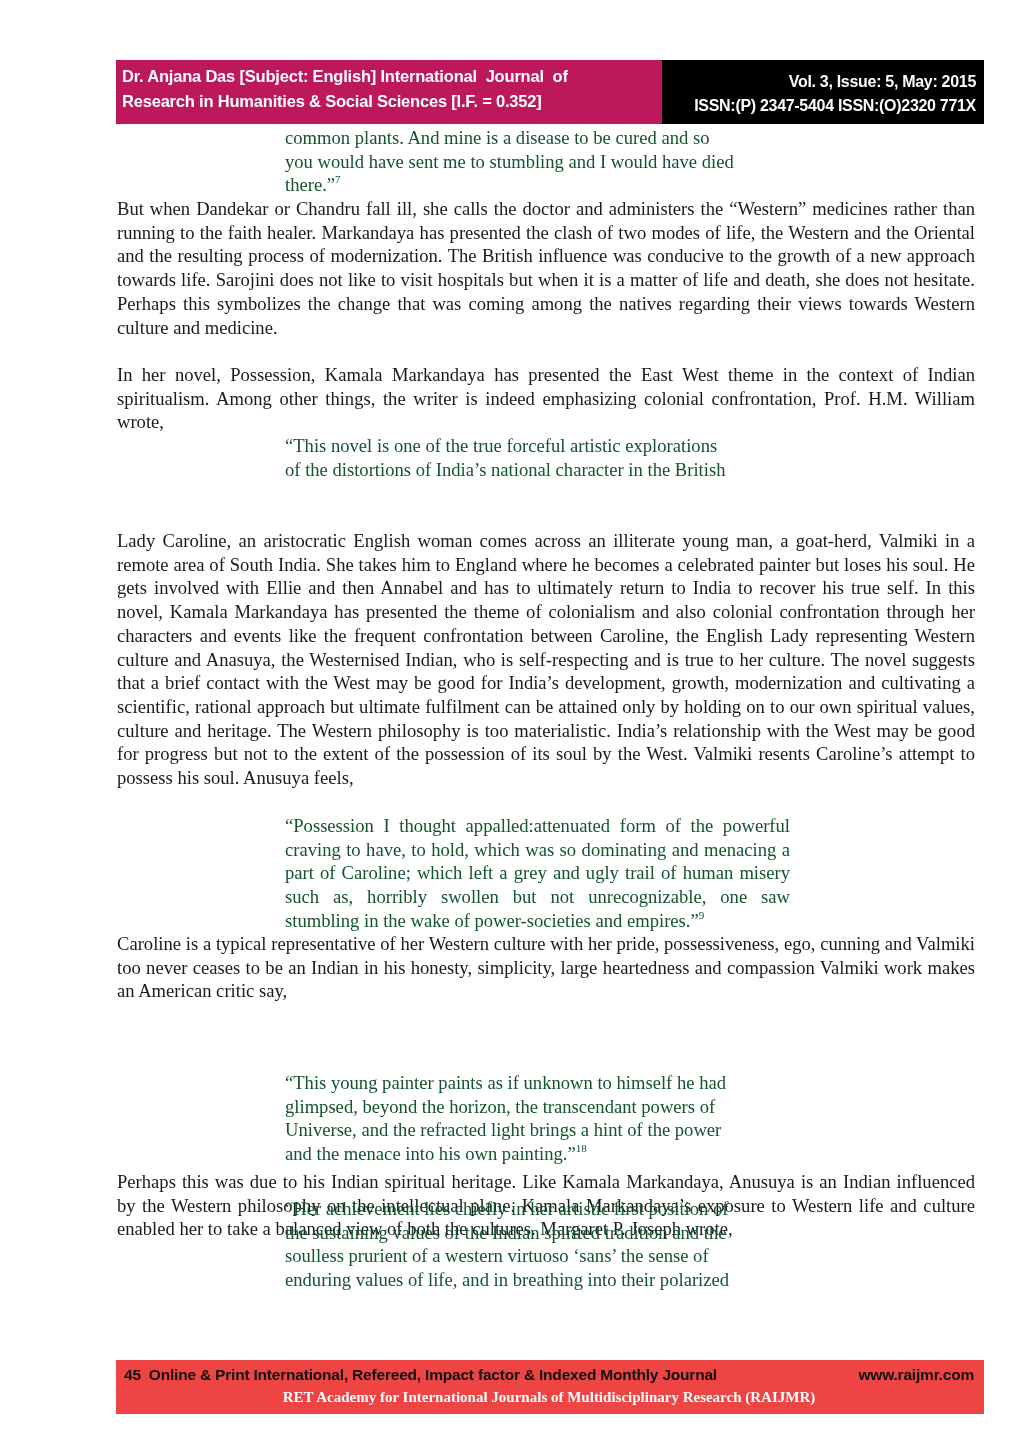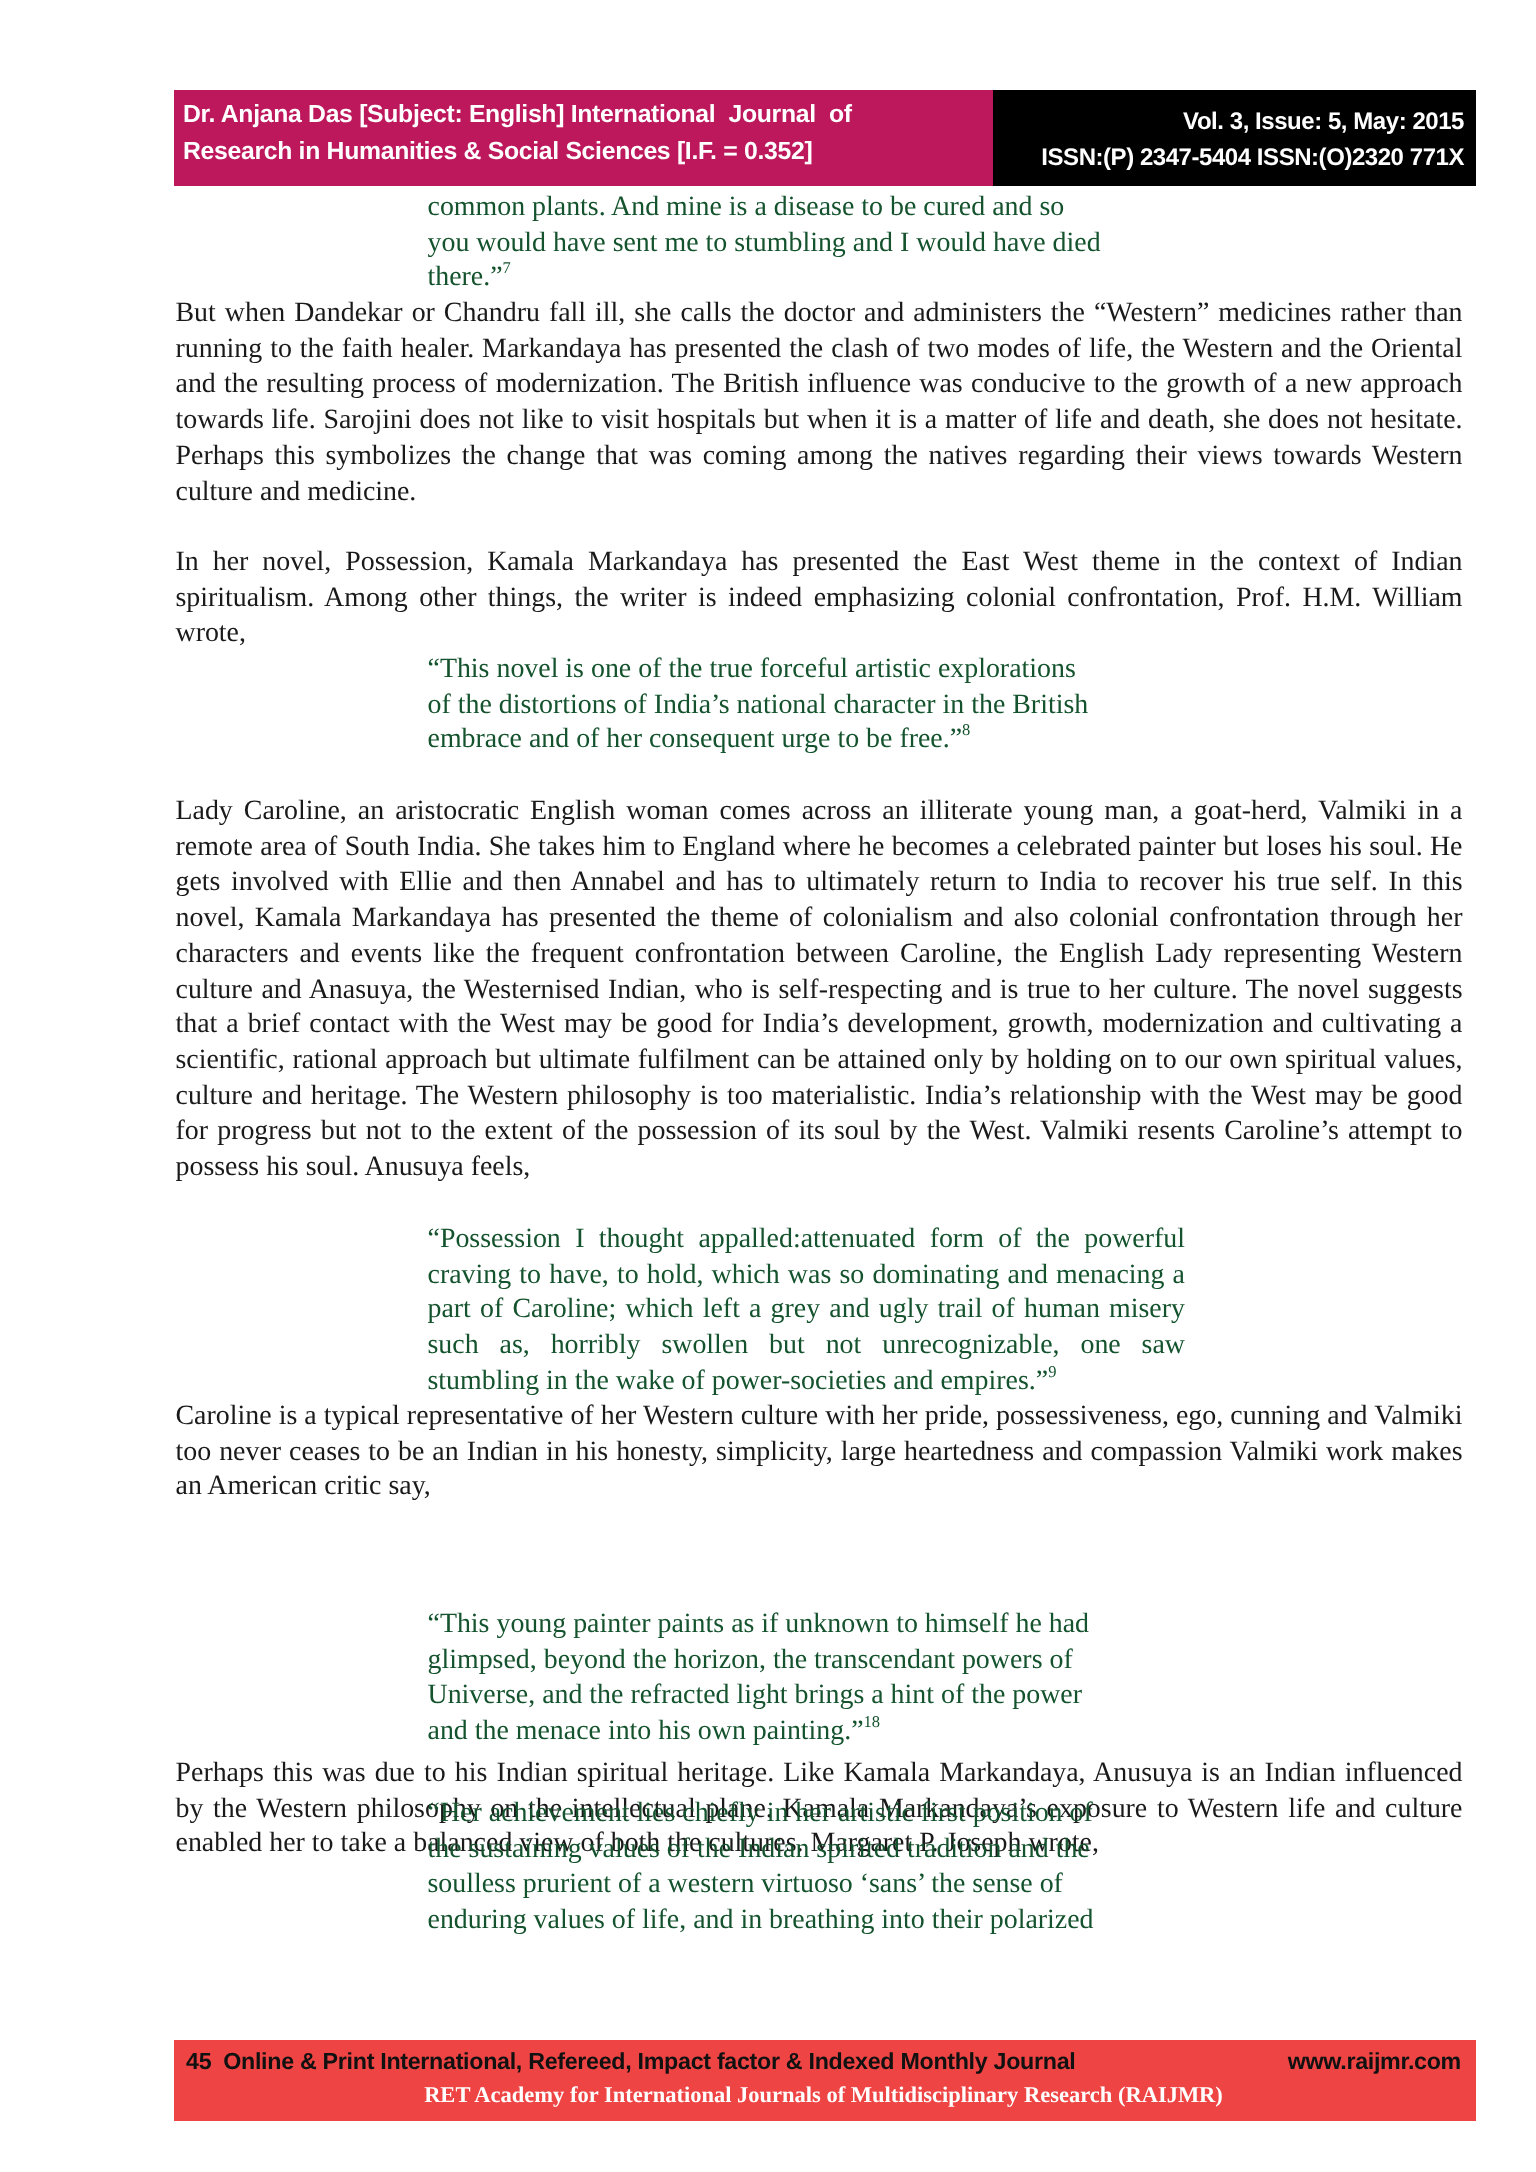--- a/index.html
+++ b/index.html
@@ -73,21 +73,20 @@
   <p class="para">But when Dandekar or Chandru fall ill, she calls the doctor and administers the “Western” medicines rather than running to the faith healer. Markandaya has presented the clash of two modes of life, the Western and the Oriental and the resulting process of modernization. The British influence was conducive to the growth of a new approach towards life. Sarojini does not like to visit hospitals but when it is a matter of life and death, she does not hesitate. Perhaps this symbolizes the change that was coming among the natives regarding their views towards Western culture and medicine.</p>
 </div>
 
 <div class="body-text" style="top:363px;">
   <p class="para">In her novel, Possession, Kamala Markandaya has presented the East West theme in the context of Indian spiritualism. Among other things, the writer is indeed emphasizing colonial confrontation, Prof. H.M. William wrote,</p>
 </div>
 
 <div class="quote" style="top:434px;">
   <p>“This novel is one of the true forceful artistic explorations</p>
   <p>of the distortions of India’s national character in the British</p>
-  <p><span>embrace and of her consequent urge to be free.”</span><sup>8</sup></p>
 </div>
 
 <div class="body-text" style="top:529px;">
   <p class="para">Lady Caroline, an aristocratic English woman comes across an illiterate young man, a goat-herd, Valmiki in a remote area of South India. She takes him to England where he becomes a celebrated painter but loses his soul. He gets involved with Ellie and then Annabel and has to ultimately return to India to recover his true self. In this novel, Kamala Markandaya has presented the theme of colonialism and also colonial confrontation through her characters and events like the frequent confrontation between Caroline, the English Lady representing Western culture and Anasuya, the Westernised Indian, who is self-respecting and is true to her culture. The novel suggests that a brief contact with the West may be good for India’s development, growth, modernization and cultivating a scientific, rational approach but ultimate fulfilment can be attained only by holding on to our own spiritual values, culture and heritage. The Western philosophy is too materialistic. India’s relationship with the West may be good for progress but not to the extent of the possession of its soul by the West. Valmiki resents Caroline’s attempt to possess his soul. Anusuya feels,</p>
 </div>
 
 <div class="quote justified" style="top:814px;">
   <p><span>“Possession I thought appalled:attenuated form of the powerful craving to have, to hold, which was so dominating and menacing a part of Caroline; which left a grey and ugly trail of human misery such as, horribly swollen but not unrecognizable, one saw stumbling in the wake of power-societies and empires.”</span><sup>9</sup></p>
 </div>
 

